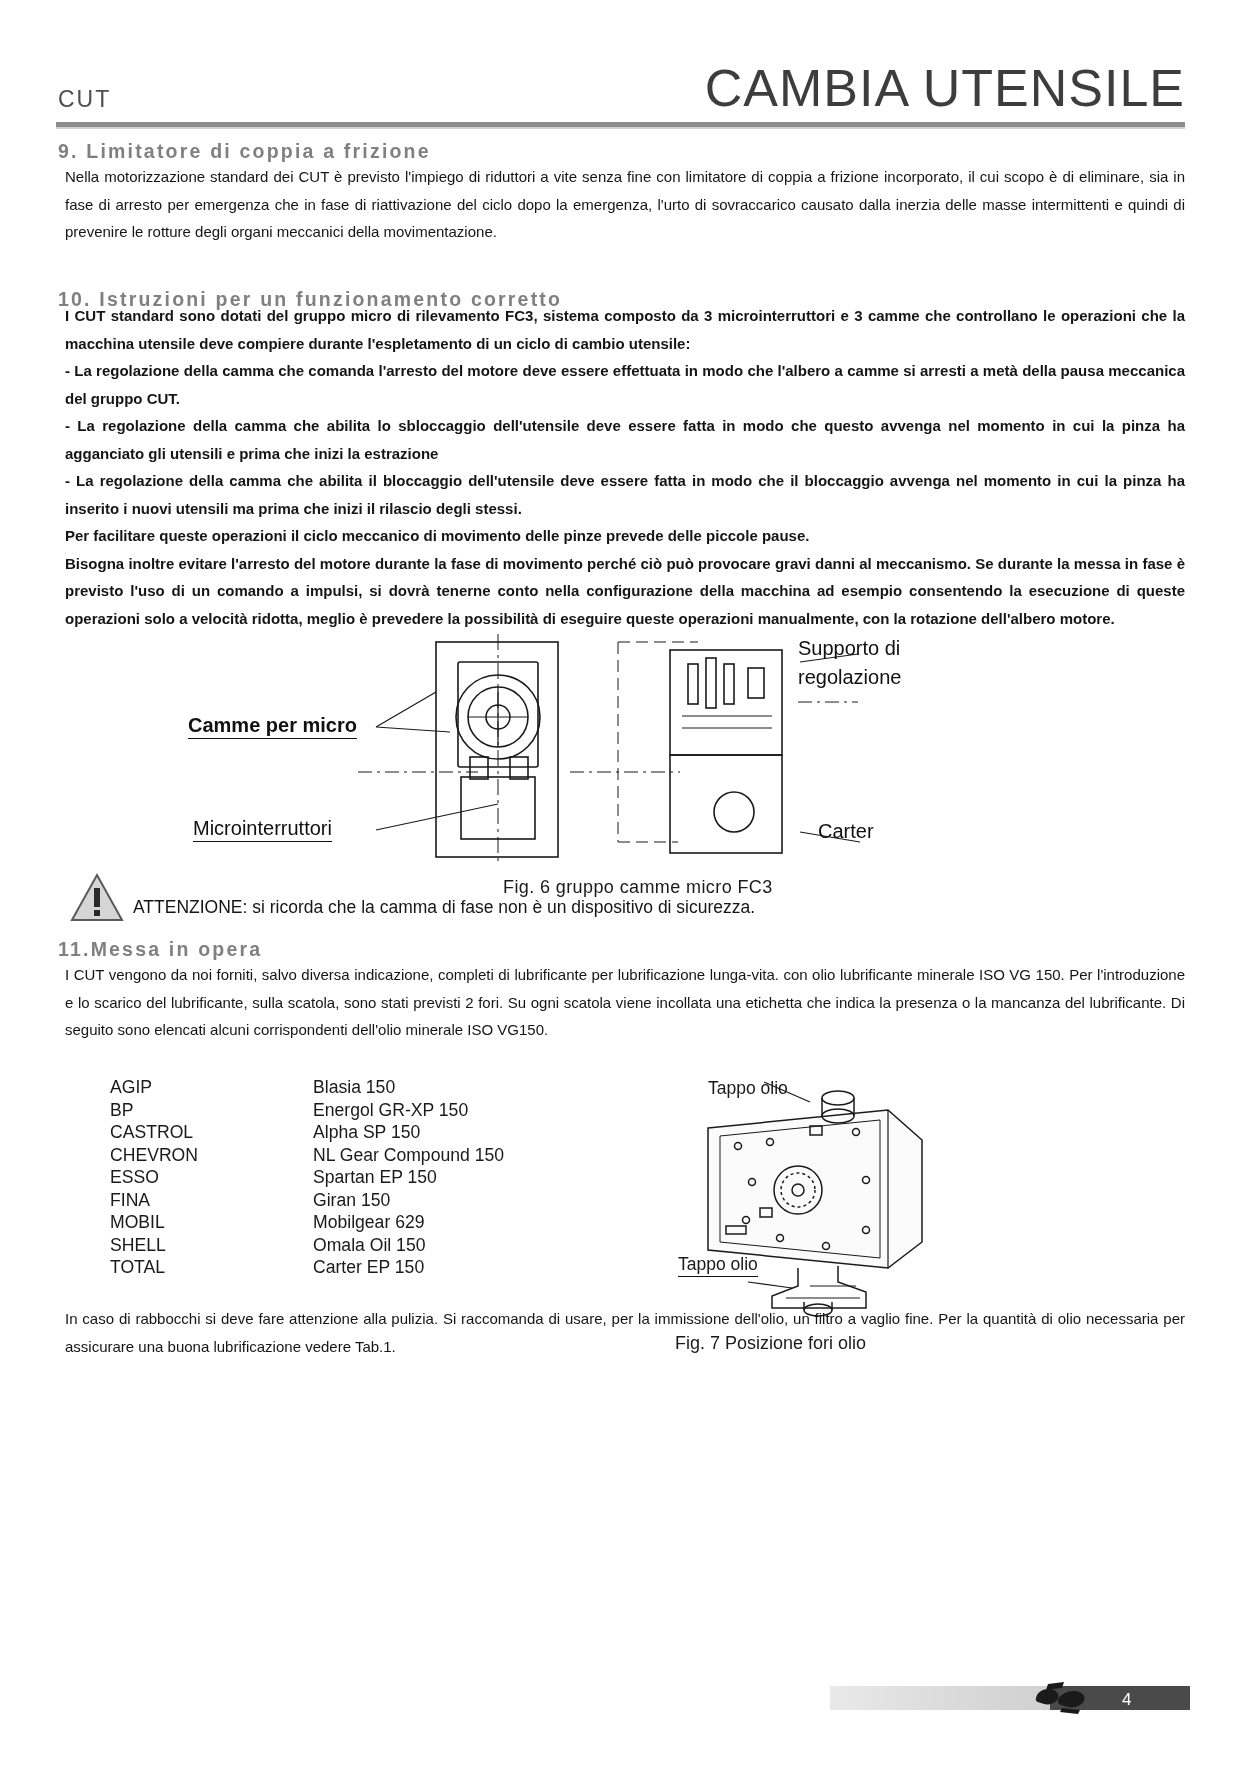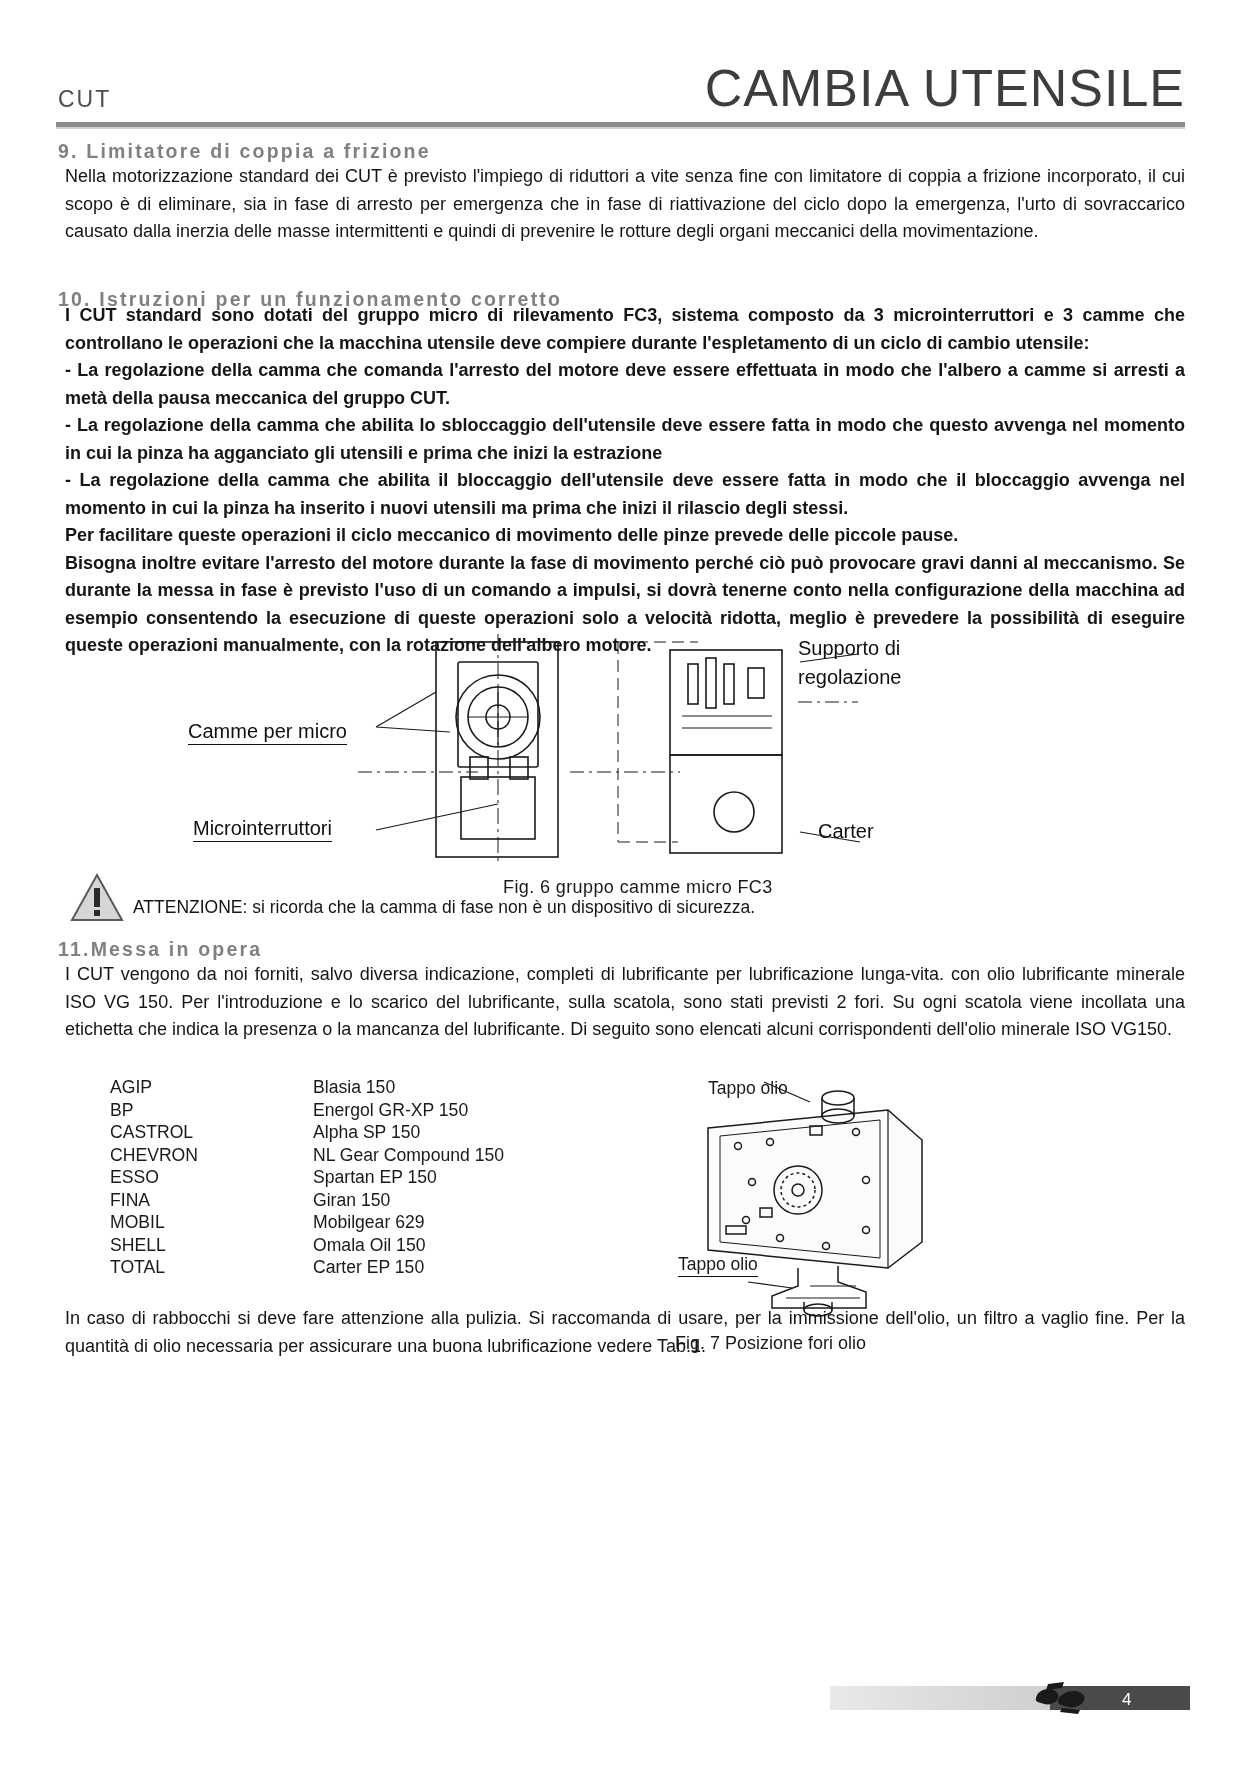--- a/index.html
+++ b/index.html
@@ -59,21 +59,21 @@
   }
 
   
   .section-title {
     font-size: 19.5px;
     letter-spacing: 2.2px;
     color: #808080;
     font-weight: bold;
   }
   .para {
-    font-size: 18px;
+    font-size: 15px;
     line-height: 27.5px;
     text-align: justify;
     color: #151515;
   }
 
   #sec9-title { position: absolute; left: 58px; top: 140px; }
   #sec9-body  { position: absolute; left: 65px; top: 163px; width: 1120px; }
 
   #sec10-title { position: absolute; left: 58px; top: 288px; text-align: right; }
   #sec10-body  { position: absolute; left: 65px; top: 302px; width: 1120px; font-weight: bold; }
@@ -102,21 +102,21 @@
     white-space: nowrap;
   }
   .lbl {
     position: absolute;
     font-size: 20px;
     color: #101010;
     white-space: nowrap;
   }
   .lbl.ul { border-bottom: 1.6px solid #101010; padding-bottom: 1px; }
 
-  #lbl-camme { left: 130px; top: 88px; }
+  #lbl-camme { left: 130px; top: 82px; font-weight: bold; }
   #lbl-micro { left: 135px; top: 185px; }
   #lbl-supporto { left: 740px; top: 2px; line-height: 29px; text-align: left; }
   #lbl-carter { left: 760px; top: 188px; }
 
   
   .attn-wrap {
     position: absolute;
     left: 70px;
     top: 872px;
     width: 1100px;

